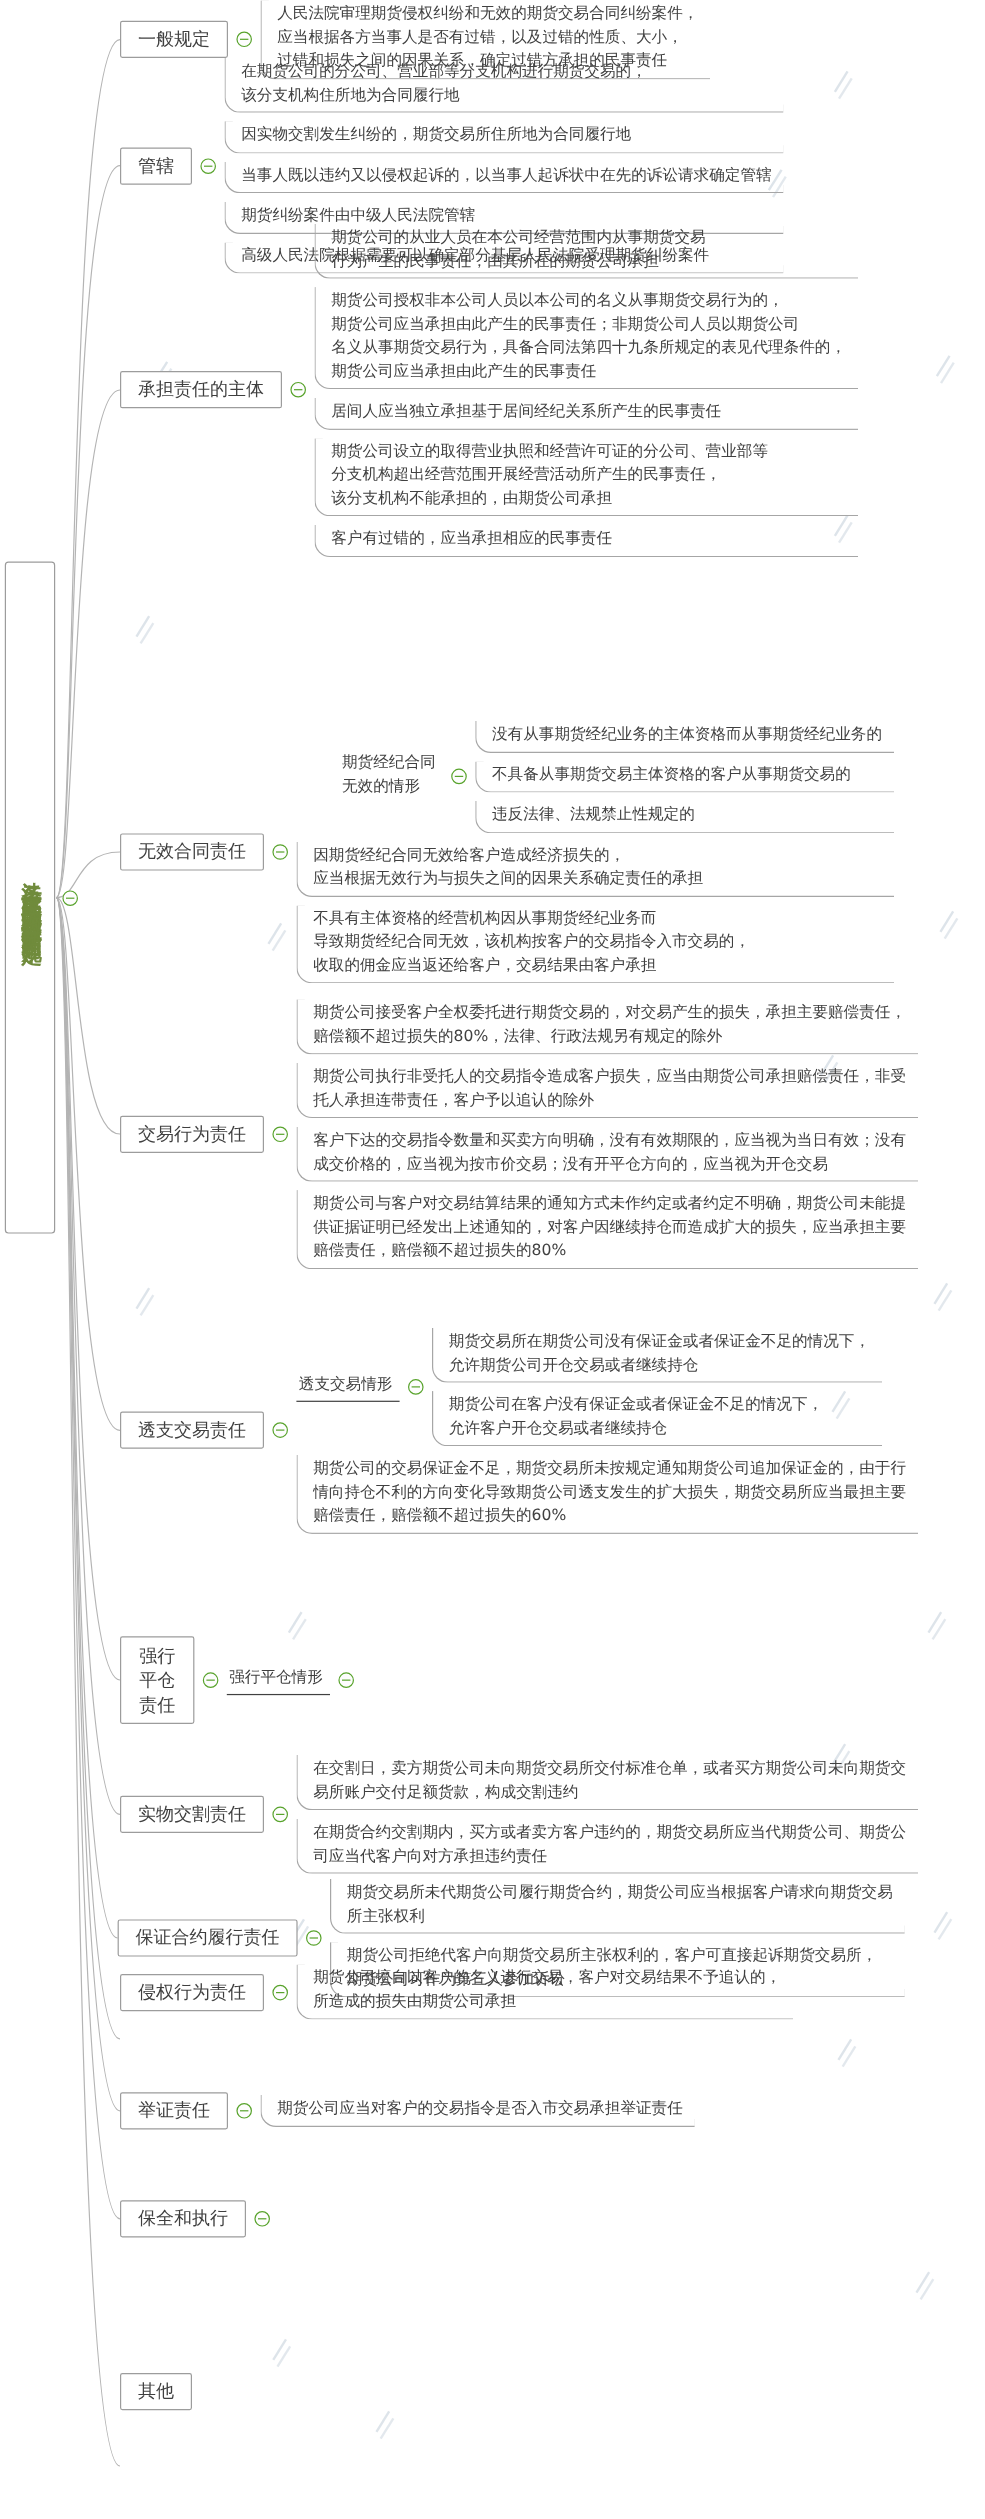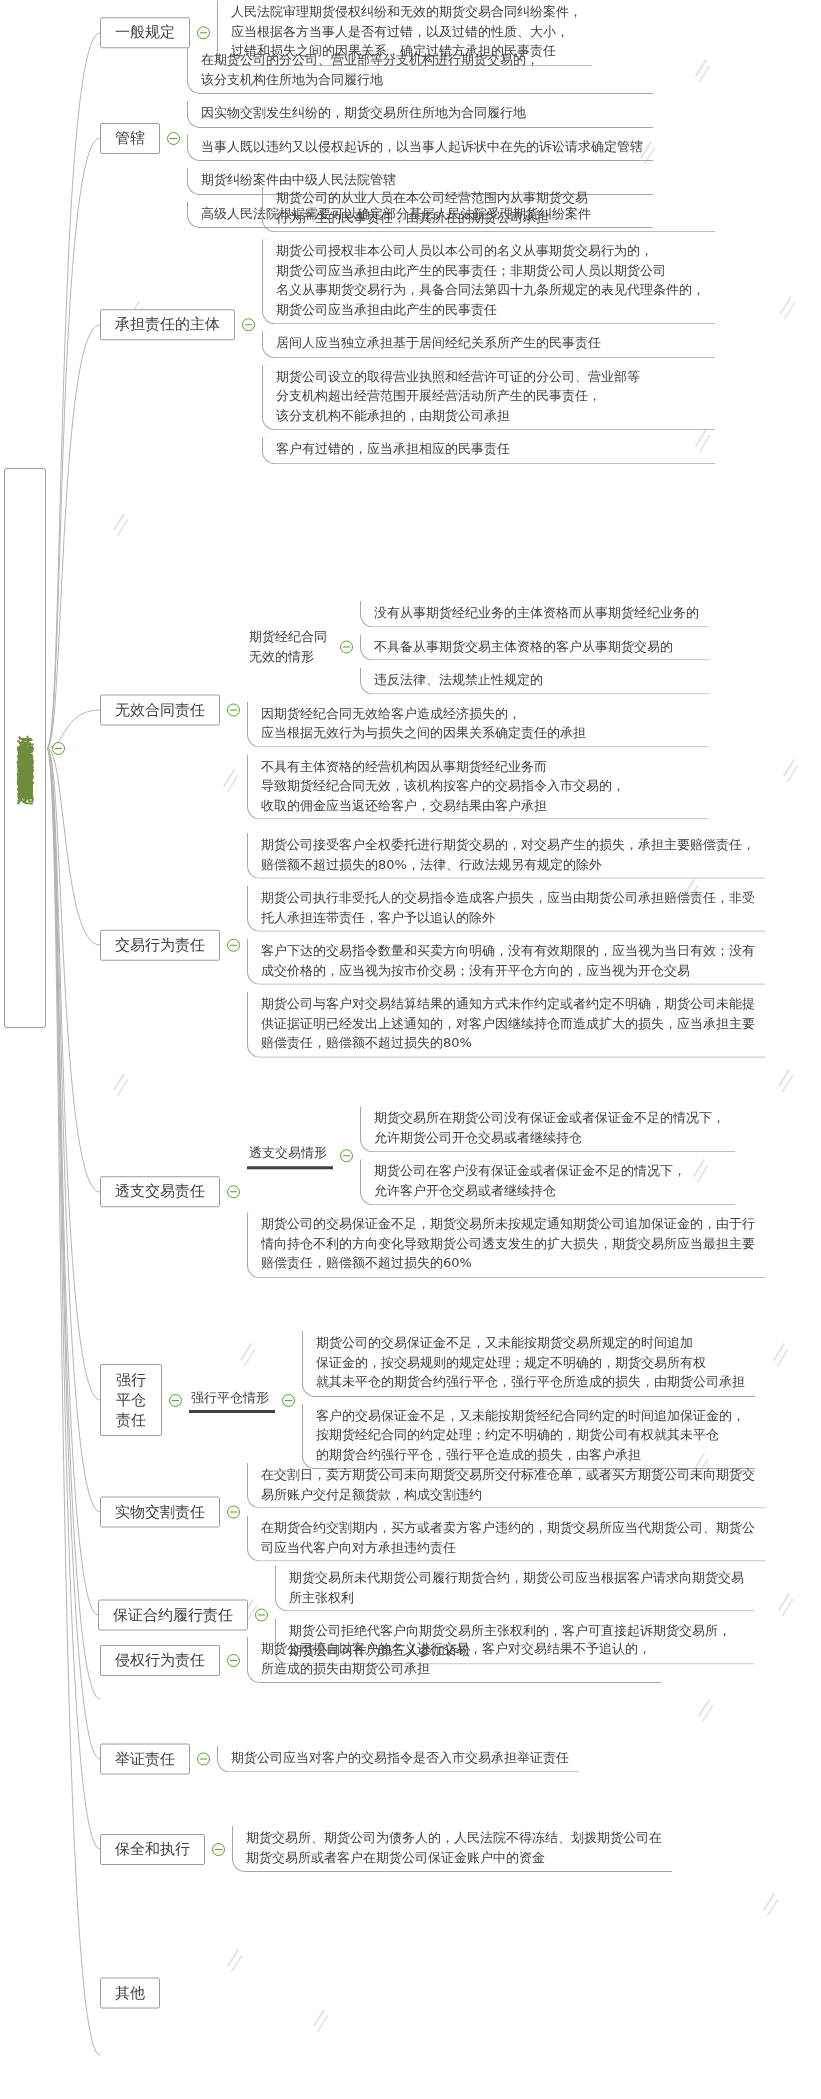--- a/index.html
+++ b/index.html
@@ -20,22 +20,22 @@
   .branch{position:absolute;left:100px;transform:translateY(-50%);display:flex;align-items:center;gap:7px;}
   .topic{border:1px solid #9c9c9c;background:#fff;padding:5px 14px;font-size:15px;color:#3f3f3f;
          white-space:nowrap;border-radius:2px;box-sizing:border-box;}
   .topic.narrow{white-space:normal;width:62px;text-align:center;padding:5px 8px;line-height:1.35;}
   .children{display:flex;flex-direction:column;gap:7px;}
   .leaf{font-size:13px;line-height:1.5;color:#404040;padding:2px 10px 4px 13px;
         border-left:1px solid #a6a6a6;border-bottom:1px solid #a6a6a6;border-bottom-left-radius:13px;
         white-space:pre-line;max-width:620px;}
   .subgroup{display:flex;align-items:center;gap:7px;}
   .sublabel{font-size:13px;line-height:1.5;color:#404040;padding:1px 6px 3px 2px;
-            border-bottom:3px solid #404040;white-space:pre-line;}
-  .sublabel.nou{border-bottom:none;}
+            border-bottom:1px solid #404040;white-space:pre-line;}
+  .sublabel.nou{border-bottom:none;margin-left:36px;}
   
   .scr{position:absolute;width:2px;height:20px;background:#c3ced9;transform:rotate(32deg);
        opacity:.55;box-shadow:6px 3px 0 #cdd7e0;}
 </style>
 </head>
 <body>
 
 <div id="stage">
 
   <svg class="wires" width="821" height="2099">
@@ -183,28 +183,20 @@
     </div>
   </div>
 
   <div class="branch" style="top:1400px">
     <div class="topic narrow">强行平仓责任</div>
     <span class="collapse"></span>
     <div class="children">
       <div class="subgroup">
         <div class="sublabel">强行平仓情形</div>
         <span class="collapse"></span>
-        <div class="children">
-          <div class="leaf">期货公司的交易保证金不足，又未能按期货交易所规定的时间追加
-保证金的，按交易规则的规定处理；规定不明确的，期货交易所有权
-就其未平仓的期货合约强行平仓，强行平仓所造成的损失，由期货公司承担</div>
-          <div class="leaf">客户的交易保证金不足，又未能按期货经纪合同约定的时间追加保证金的，
-按期货经纪合同的约定处理；约定不明确的，期货公司有权就其未平仓
-的期货合约强行平仓，强行平仓造成的损失，由客户承担</div>
-        </div>
       </div>
     </div>
   </div>
 
   <div class="branch" style="top:1512px">
     <div class="topic">实物交割责任</div>
     <span class="collapse"></span>
     <div class="children">
       <div class="leaf">在交割日，卖方期货公司未向期货交易所交付标准仓单，或者买方期货公司未向期货交
 易所账户交付足额货款，构成交割违约</div>
@@ -238,22 +230,20 @@
     <span class="collapse"></span>
     <div class="children">
       <div class="leaf">期货公司应当对客户的交易指令是否入市交易承担举证责任</div>
     </div>
   </div>
 
   <div class="branch" style="top:1849px">
     <div class="topic">保全和执行</div>
     <span class="collapse"></span>
     <div class="children">
-      <div class="leaf">期货交易所、期货公司为债务人的，人民法院不得冻结、划拨期货公司在
-期货交易所或者客户在期货公司保证金账户中的资金</div>
     </div>
   </div>
 
   <div class="branch" style="top:1993px">
     <div class="topic">其他</div>
   </div>
 
 </div>
 
 </body></html>

